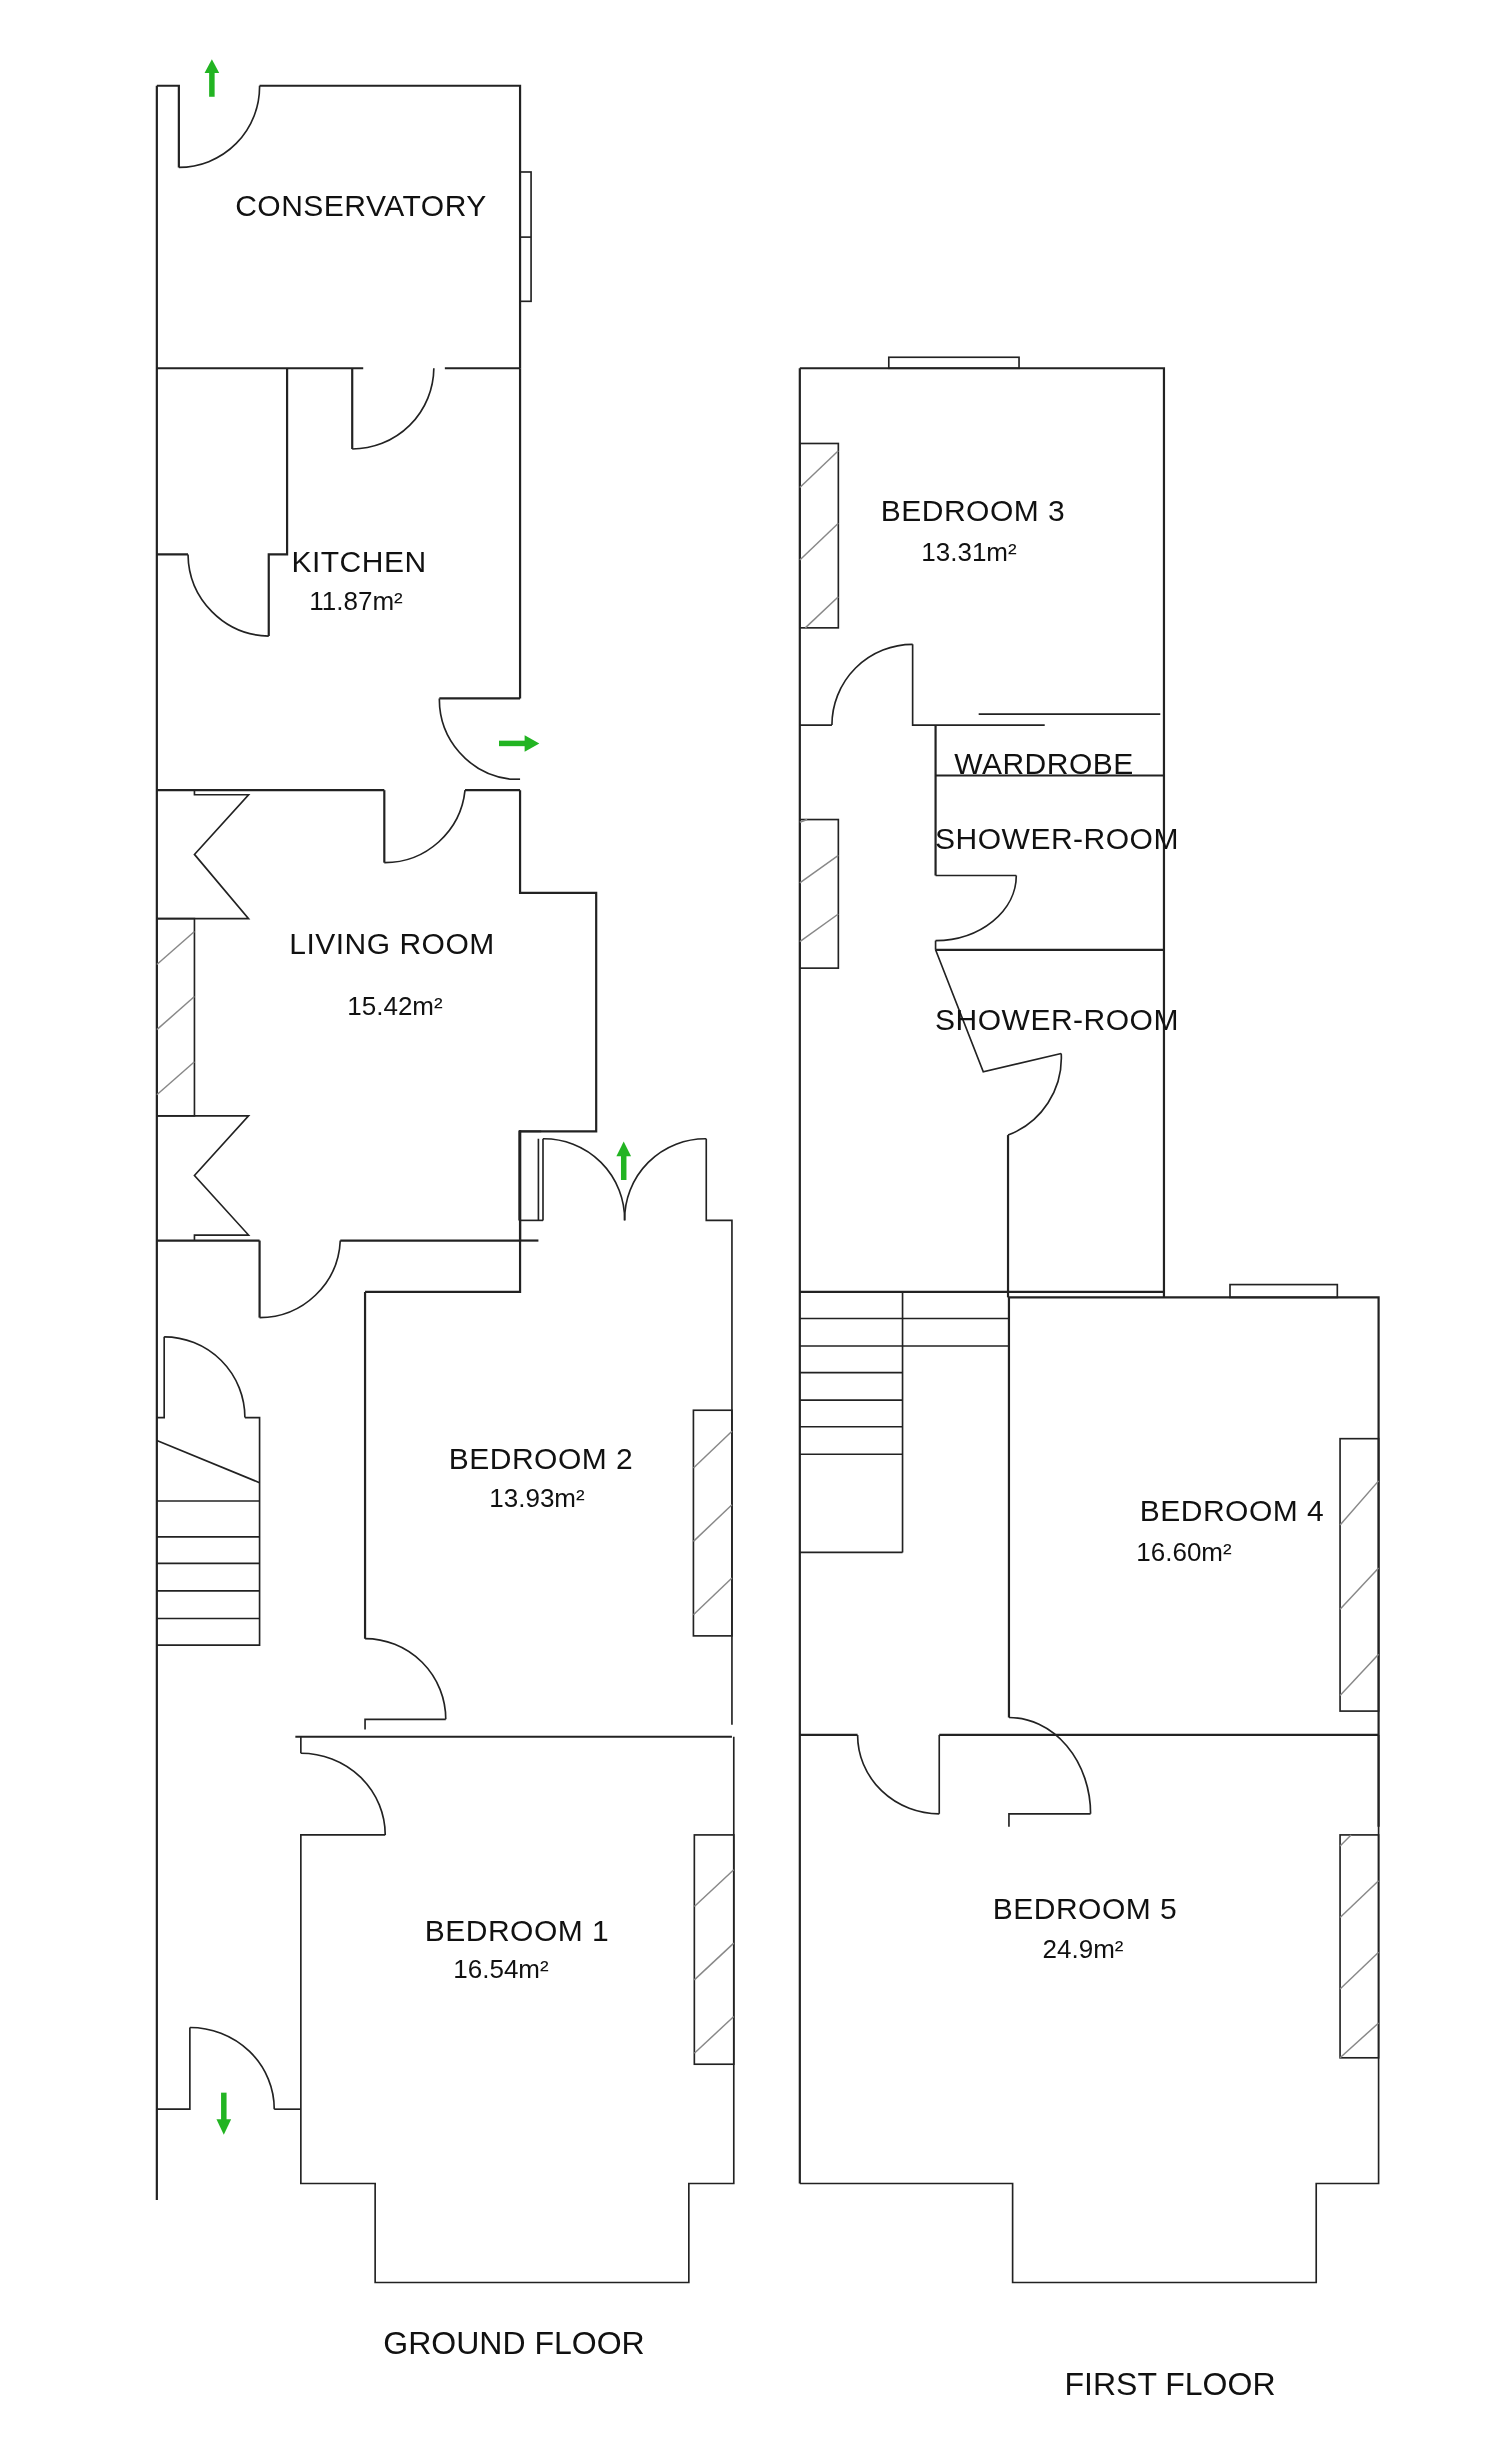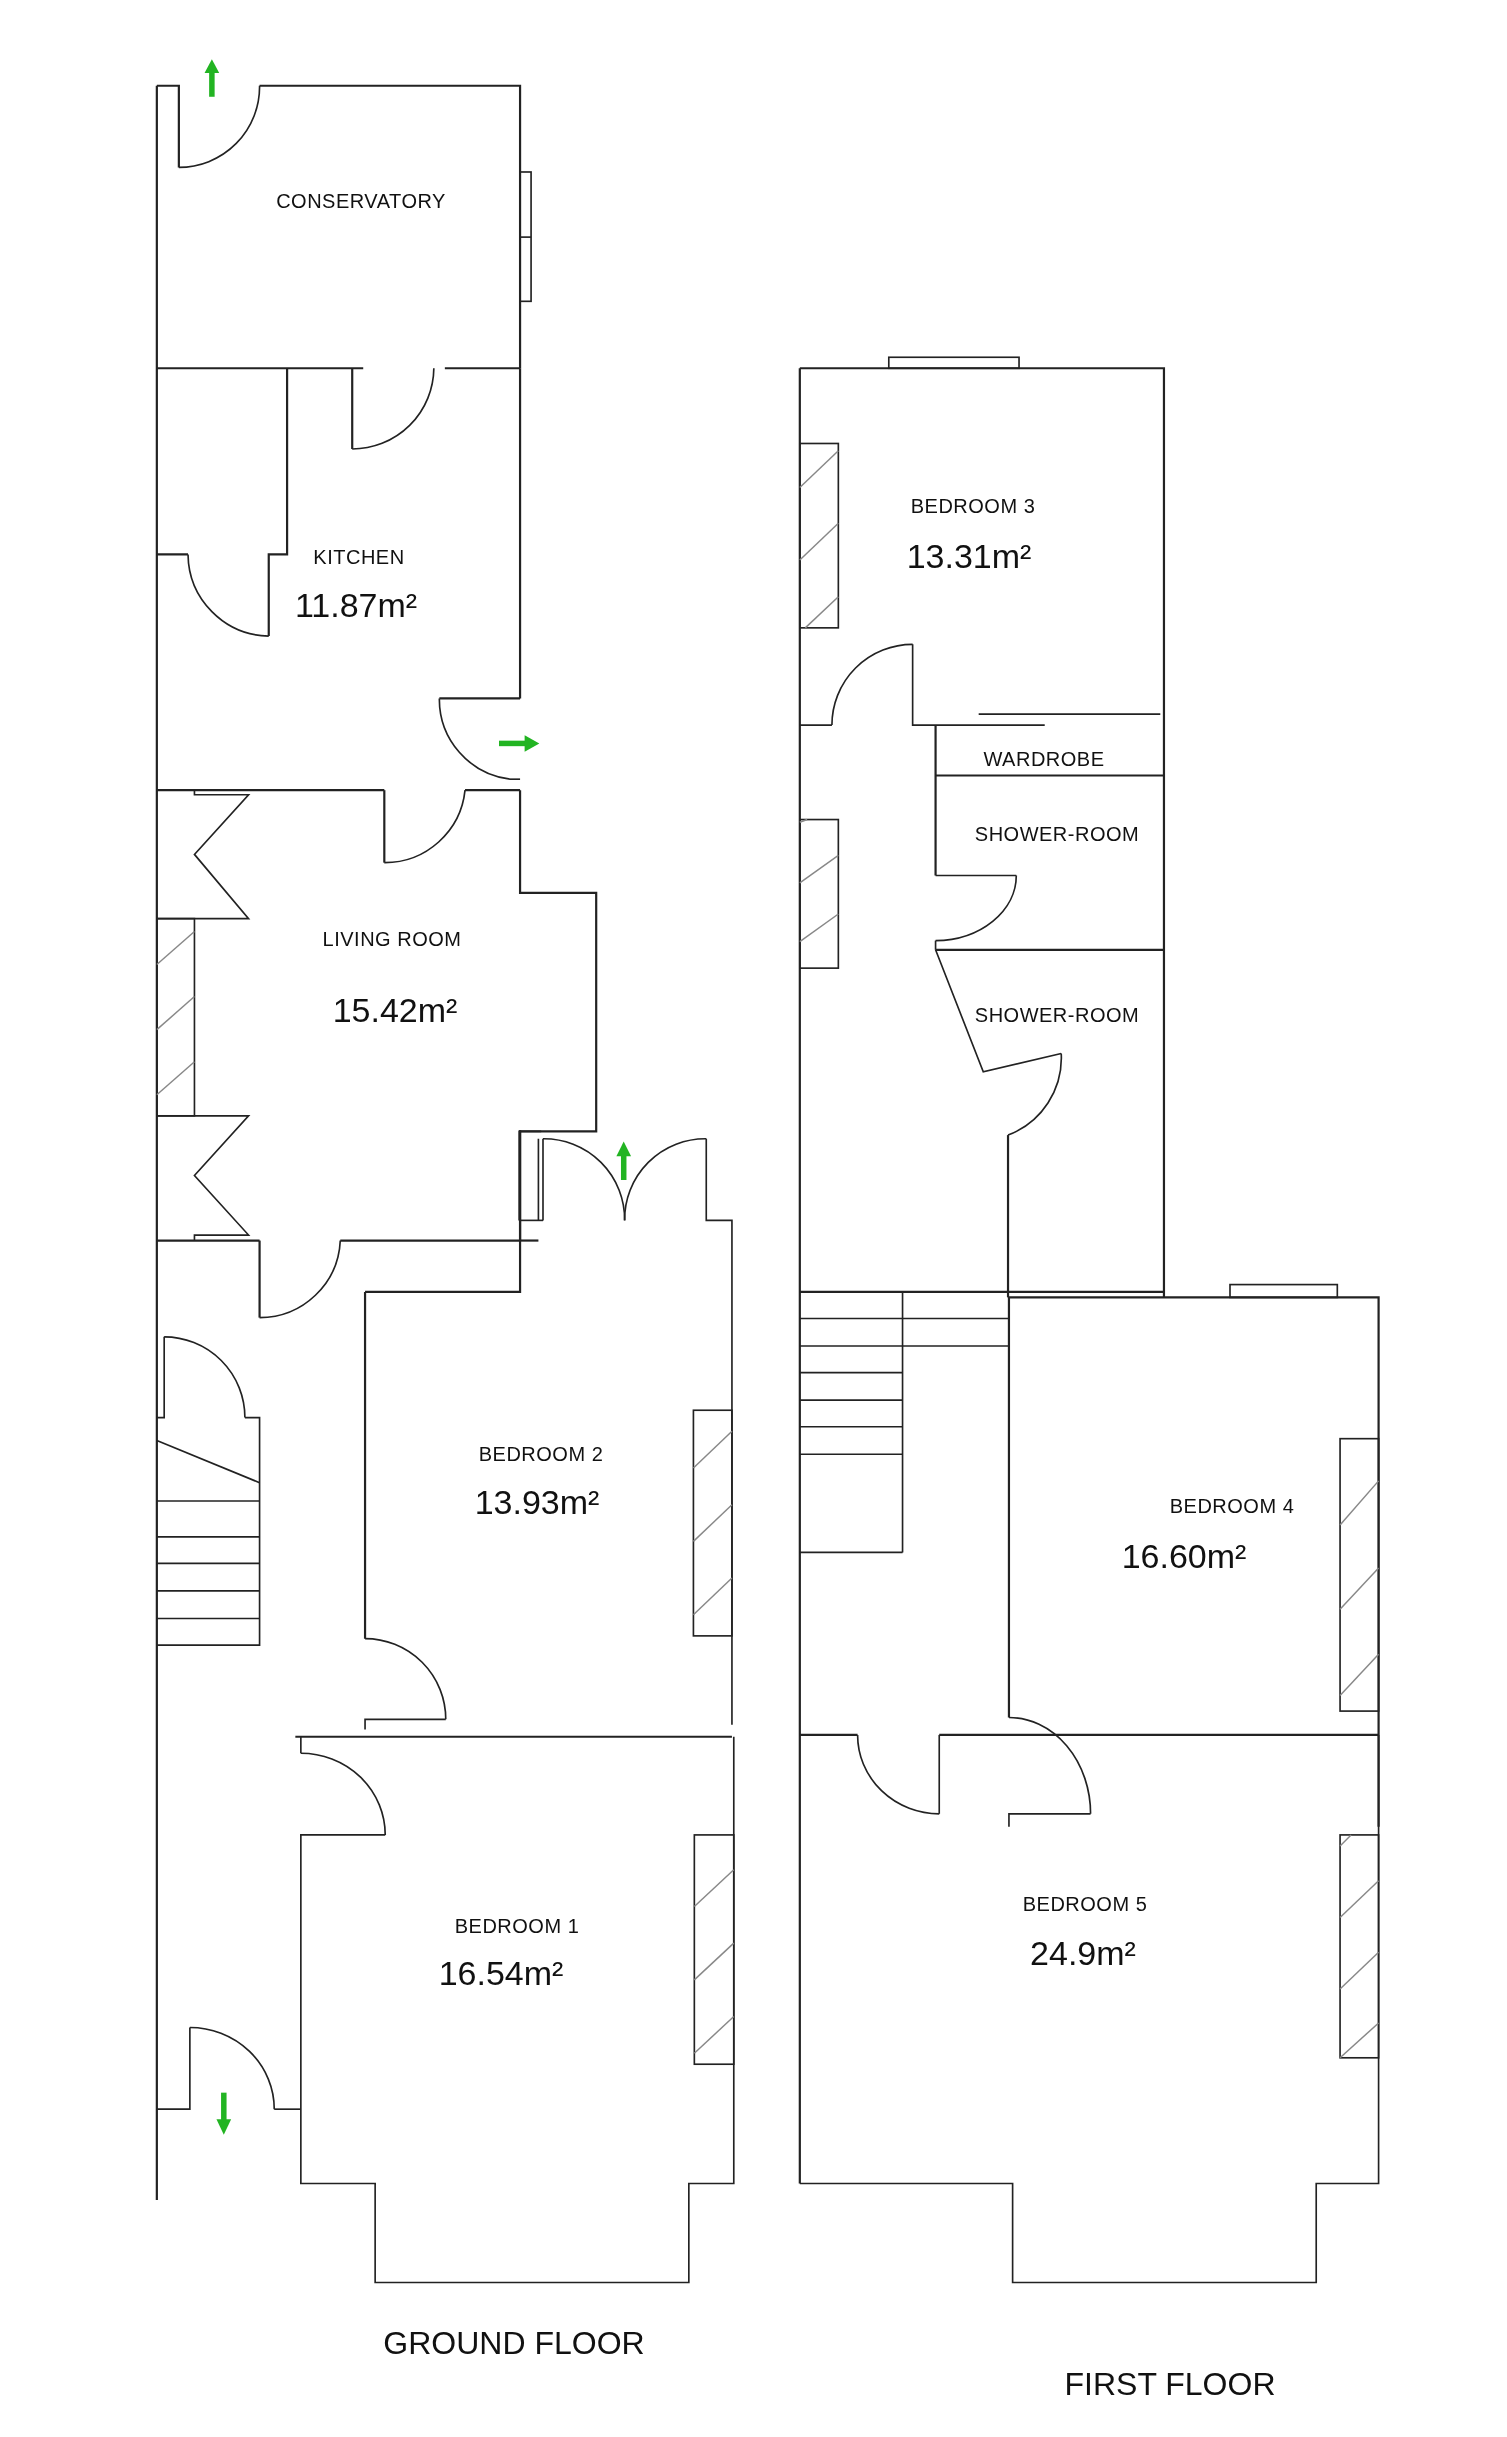--- a/index.html
+++ b/index.html
@@ -4,23 +4,23 @@
 <style>
   html, body { margin: 0; padding: 0; background: #ffffff; }
   body { width: 1507px; height: 2438px; position: relative; overflow: hidden;
          font-family: "Liberation Sans", "DejaVu Sans", sans-serif; }
   svg.plan { position: absolute; left: 0; top: 0; }
   .w { fill: none; stroke: #222; stroke-width: 2.4; stroke-linejoin: miter; }
   .t { fill: none; stroke: #222; stroke-width: 1.8; }
   .h { fill: none; stroke: #888; stroke-width: 1.6; }
   .g { fill: #22b422; stroke: none; }
   .gl { stroke: #22b422; stroke-width: 6; fill: none; }
-  .lbl { position: absolute; color: #111; font-size: 20px; letter-spacing: 0.5px;
+  .lbl { position: absolute; color: #111; font-size: 30px; letter-spacing: 0.5px;
          white-space: nowrap; transform: translateX(-50%); text-align: center; line-height: 1; }
-  .area { position: absolute; color: #111; font-size: 34px; white-space: nowrap;
+  .area { position: absolute; color: #111; font-size: 26px; white-space: nowrap;
           transform: translateX(-50%); line-height: 1; }
   .floor { position: absolute; color: #111; font-size: 32px; white-space: nowrap;
            transform: translateX(-50%); line-height: 1; }
 </style>
 </head>
 <body>
 
 <svg class="plan" width="1507" height="2438" viewBox="0 0 1643 2657">
 
   <g>

